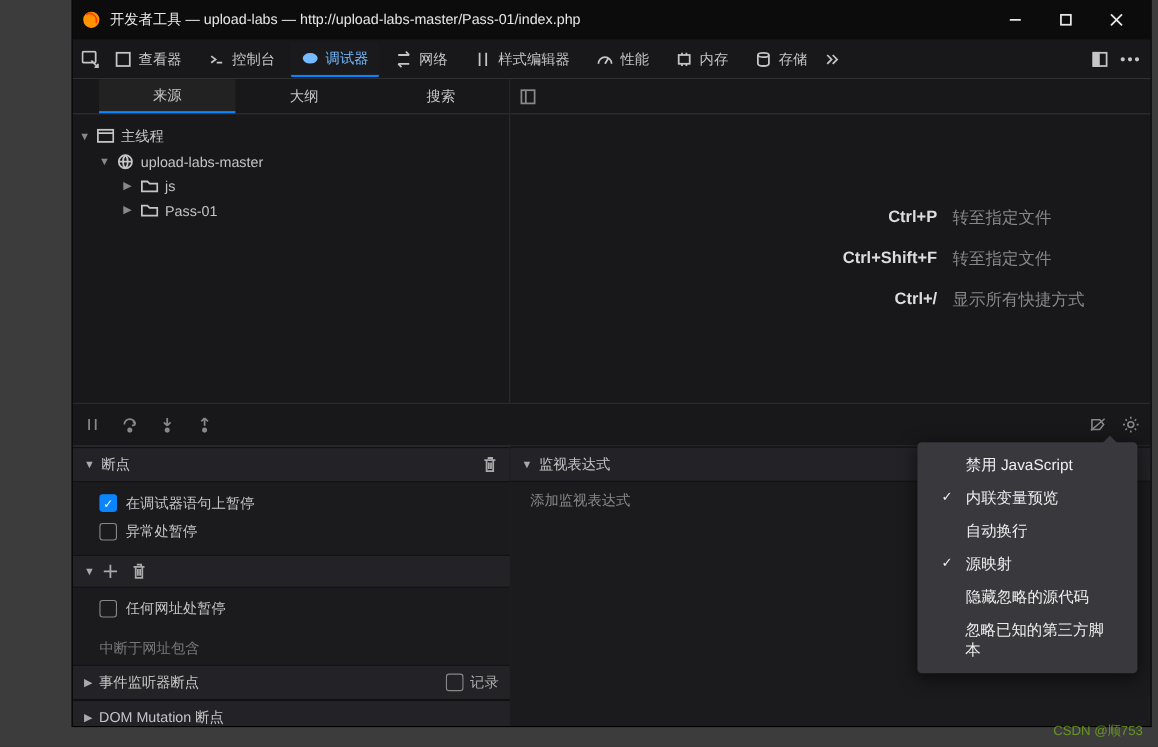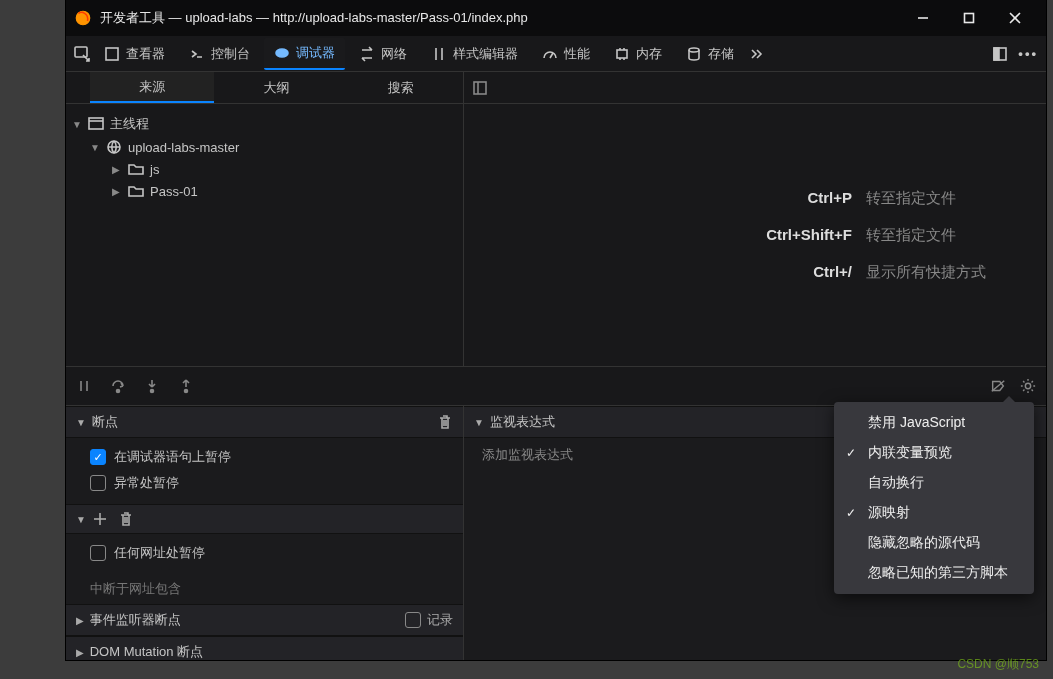--- a/index.html
+++ b/index.html
@@ -43,21 +43,21 @@
 .sect-h .lbl { flex: 1; }
 .sect-h .act { display: flex; gap: 10px; color: #aaa; }
 .sect-body { padding: 6px 10px 8px 24px; }
 .ckrow { display: flex; align-items: center; gap: 8px; padding: 4px 0; }
 .ckbox { width: 16px; height: 16px; border: 1.5px solid #888; border-radius: 3px; display: inline-flex; align-items: center; justify-content: center; }
 .ckbox.checked { background: #0a84ff; border-color: #0a84ff; color: #fff; font-size: 11px; }
 .xhrinput { padding: 6px 10px 6px 24px; color: #777; }
 .record { display: flex; align-items: center; gap: 6px; color: #aaa; }
 .popup { position: absolute; right: 12px; top: -4px; width: 200px; background: #38383d; border-radius: 4px; box-shadow: 0 4px 16px rgba(0,0,0,0.6); padding: 6px 0; z-index: 100; }
 .popup::before { content: ""; position: absolute; top: -6px; right: 18px; border-left: 7px solid transparent; border-right: 7px solid transparent; border-bottom: 7px solid #38383d; }
-.popitem { display: flex; align-items: center; padding: 6px 12px; gap: 8px; color: #eee; font-size: 14px; cursor: pointer; }
+.popitem { display: flex; align-items: flex-start; padding: 6px 22px; gap: 8px; color: #eee; font-size: 14px; cursor: pointer; }
 .pck { width: 14px; display: inline-block; color: #eee; font-size: 12px; }
 .watermark { position: absolute; right: 14px; bottom: 6px; color: #84cc16; font-size: 12px; opacity: 0.6; }
 .watchph { color: #888; padding: 8px 18px; }
 svg { stroke: currentColor; fill: none; stroke-width: 1.6; }
 </style>
 </head>
 <body>
 
 <div class="window">
   <div class="titlebar">

